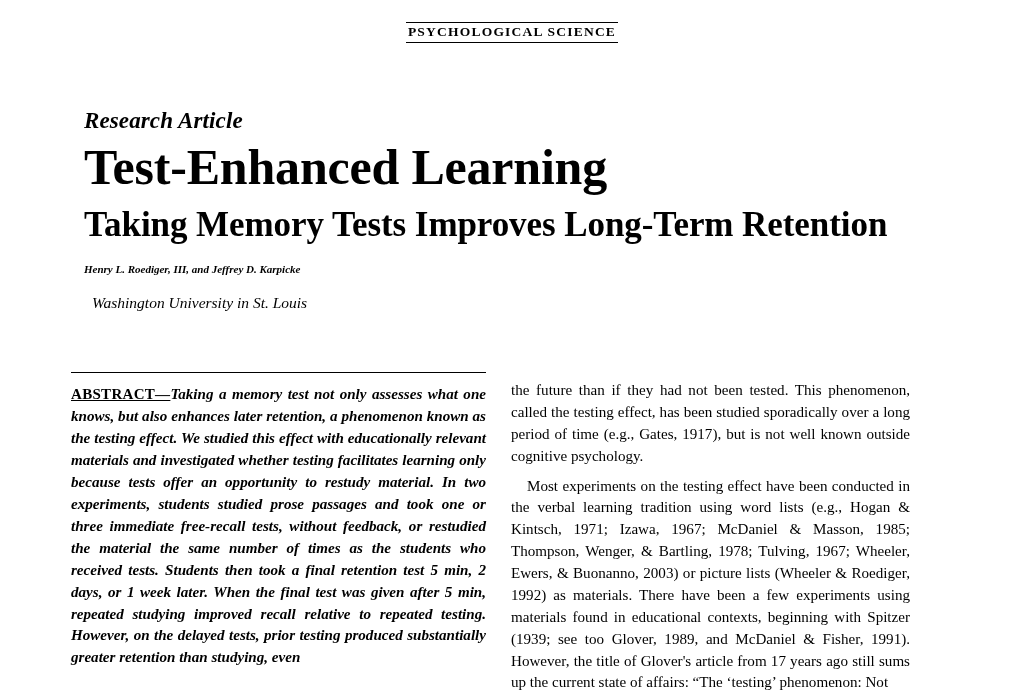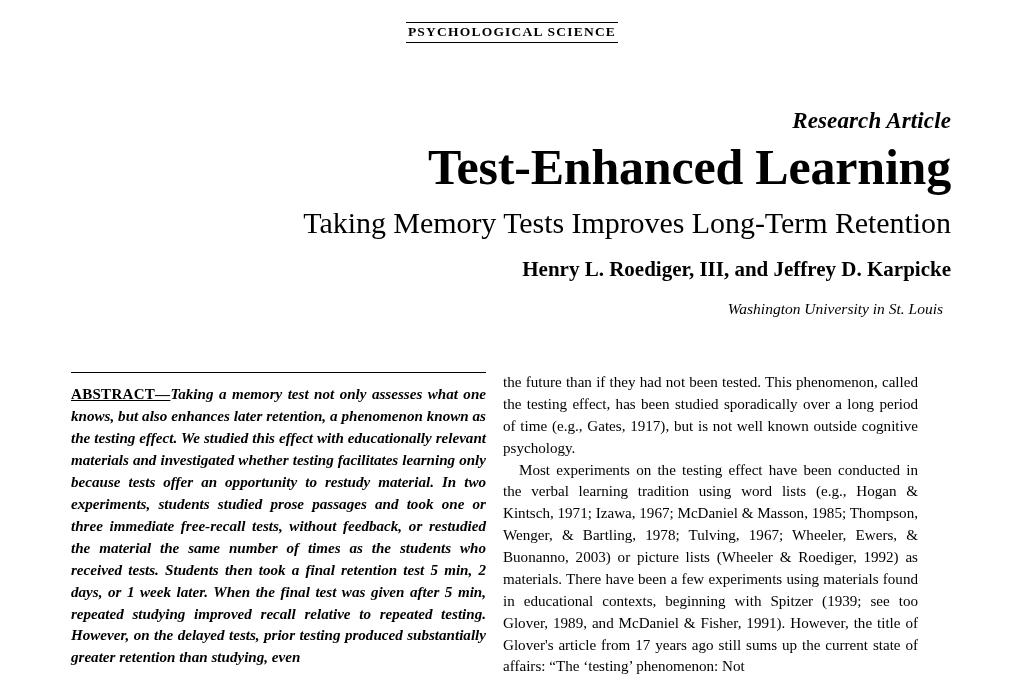--- a/index.html
+++ b/index.html
@@ -39,56 +39,56 @@
     padding: 0 2px 3px 2px;
     border-bottom: 1.6px solid #000;
     border-top: 1.6px solid #000;
     padding-top: 2px;
     line-height: 1.05;
   }
 
   
   .title-block {
     position: absolute;
-    left: 71px;
+    left: 84px;
     top: 108px;
     width: 880px;
-    text-align: right;
   }
   .article-type {
     font-family: "Liberation Serif", serif;
     font-style: italic;
     font-weight: bold;
     font-size: 23px;
     letter-spacing: 0.005em;
     margin: 0 0 8px 0;
     line-height: 1.1;
   }
   .main-title {
     font-family: "Liberation Serif", serif;
     font-weight: bold;
     font-size: 50px;
     line-height: 1.06;
     margin: 0 0 12px 0;
     letter-spacing: -0.004em;
   }
   .subtitle {
     font-family: "Liberation Serif", serif;
-    font-weight: normal;
-    font-size: 30px;
+    font-weight: bold;
+    font-size: 35px;
     line-height: 1.1;
     margin: 8px 0 18px 0;
     letter-spacing: -0.002em;
   }
   .authors {
     font-family: "Liberation Serif", serif;
     font-weight: bold;
-    font-size: 21px;
-    margin: 0 0 18px 15px;
+    font-size: 11px;
+    margin: 0 0 18px 0;
     line-height: 1.2;
+    font-style: italic;
   }
   .affiliation {
     font-family: "Liberation Serif", serif;
     font-style: italic;
     font-size: 15.5px;
     margin: 8px;
     line-height: 1.2;
   }
 
   
@@ -129,21 +129,21 @@
     font-variant: small-caps;
     font-size: 15px;
     letter-spacing: 0.02em;
     text-decoration: underline;
   }
   .body-par {
     font-family: "Liberation Serif", serif;
     font-size: 15.1px;
     line-height: 1.45;
     text-align: justify;
-    margin: 0;
+    margin: 8px;
   }
   .body-par.indent {
     text-indent: 16px;
   }
 </style>
 </head>
 <body>
 
 <div class="page">
 

